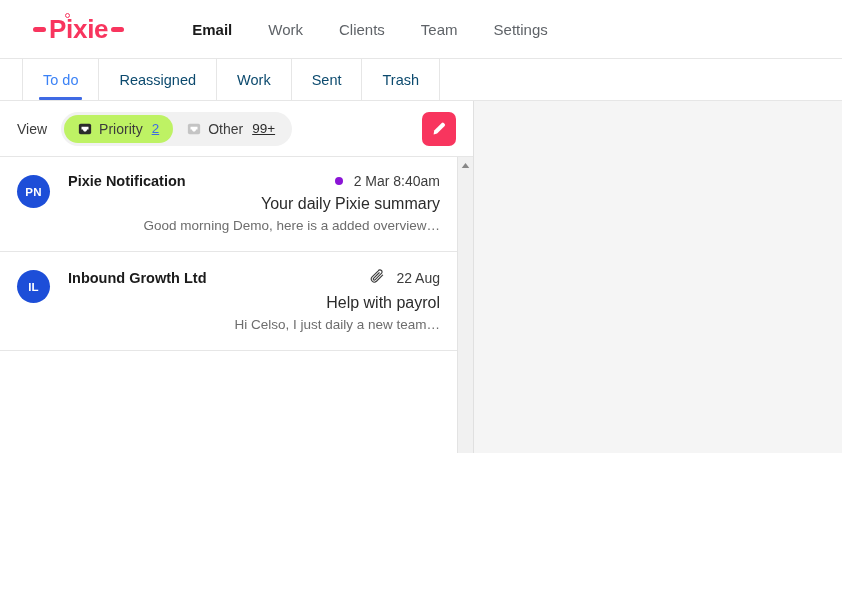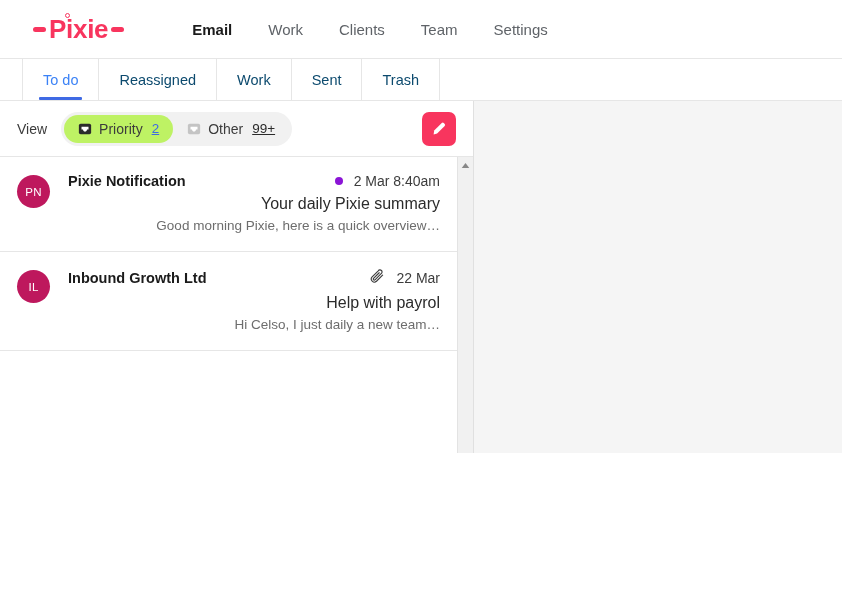--- a/index.html
+++ b/index.html
@@ -222,24 +222,24 @@
     padding: 16px 17px 18px 17px;
     border-bottom: 1px solid #e6e6e6;
     cursor: pointer;
     background: #ffffff;
   }
   .avatar {
     width: 33px;
     height: 33px;
     min-width: 33px;
     border-radius: 50%;
-    background: #be185d;
+    background: #1d4ed8;
     color: #ffffff;
     font-size: 11.5px;
-    font-weight: normal;
+    font-weight: bold;
     display: flex;
     align-items: center;
     justify-content: center;
     margin-right: 18px;
     margin-top: 2px;
     letter-spacing: 0.2px;
   }
   .mail-main { flex: 1; min-width: 0; }
   .mail-top {
     display: flex;
@@ -399,36 +399,36 @@
             <div class="avatar">PN</div>
             <div class="mail-main">
               <div class="mail-top">
                 <span class="sender">Pixie Notification</span>
                 <span class="mail-meta">
                   <span class="unread-dot"></span>
                   <span class="date">2 Mar 8:40am</span>
                 </span>
               </div>
               <div class="subject">Your daily Pixie summary</div>
-              <div class="preview">Good morning Pixie, here is a quick overview…</div>
+              <div class="preview">Good morning Demo, here is a added overview…</div>
             </div>
           </div>
 
           <div class="mail-row">
             <div class="avatar">IL</div>
             <div class="mail-main">
               <div class="mail-top">
                 <span class="sender">Inbound Growth Ltd</span>
                 <span class="mail-meta">
                   <span>
                     <svg width="16" height="16" viewBox="0 0 24 24" fill="none" stroke="#3c3c3c" stroke-width="1.7" stroke-linecap="round" stroke-linejoin="round" aria-hidden="true">
                       <path d="M20.4 10.7 11.2 19.9a4.6 4.6 0 0 1-6.5-6.5l9.2-9.2a3.1 3.1 0 1 1 4.3 4.3l-9.2 9.2a1.5 1.5 0 1 1-2.2-2.2l8.5-8.4"></path>
                     </svg>
                   </span>
-                  <span class="date">22 Mar</span>
+                  <span class="date">22 Aug</span>
                 </span>
               </div>
               <div class="subject">Help with payrol</div>
               <div class="preview">Hi Celso, I just daily a new team…</div>
             </div>
           </div>
 
         </div>
 
         <div class="scrollbar">

